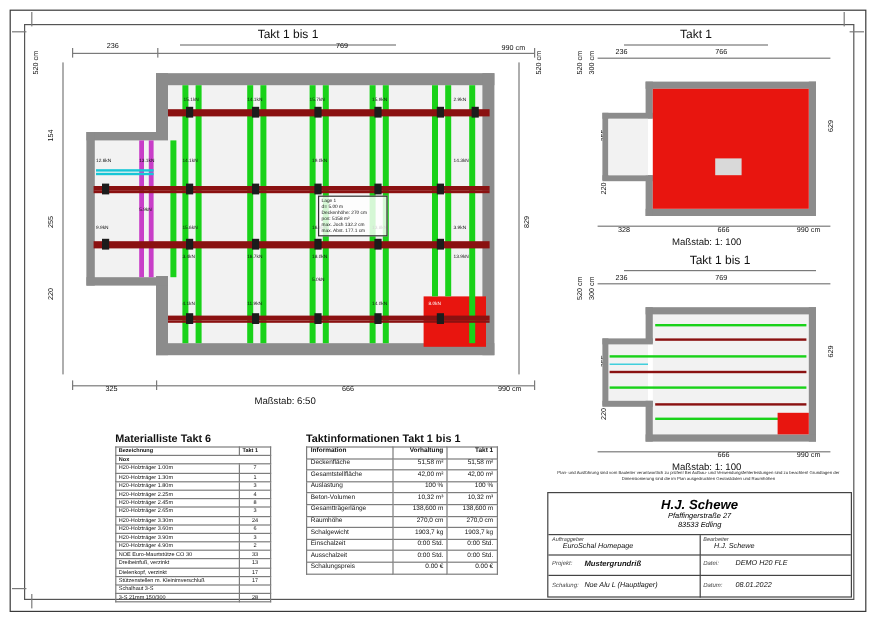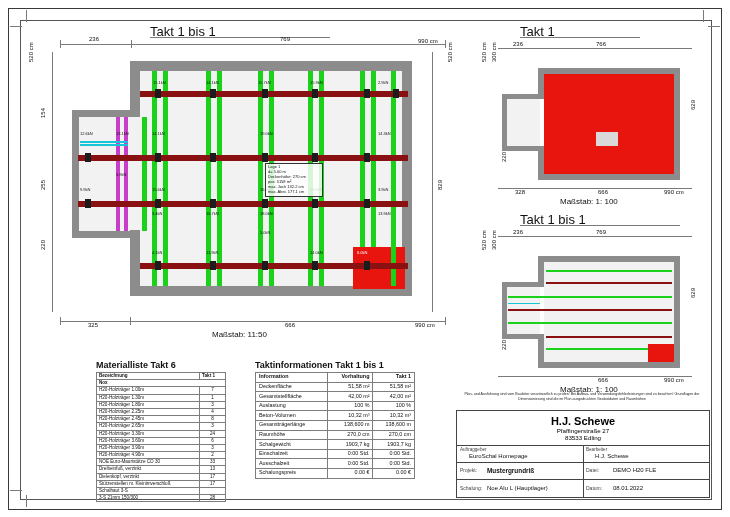--- a/index.html
+++ b/index.html
@@ -2,21 +2,21 @@
 <html><head>
 <meta charset="utf-8">
 <style>
   html,body{margin:0;padding:0;background:#ffffff;}
   body{width:730px;height:517px;font-family:"Liberation Sans",sans-serif;}
   .sheet{position:relative;width:730px;height:517px;background:#ffffff;overflow:hidden;}
   .frame{position:absolute;left:8px;top:8px;width:712px;height:500px;border:1px solid #3a3a3a;}
   .inner-frame{position:absolute;left:20px;top:20px;width:690px;height:478px;border:1px solid #555;}
   .lbl{position:absolute;font-size:6px;color:#111;white-space:nowrap;}
   .lbl-t{position:absolute;font-size:8px;color:#111;white-space:nowrap;}
-  .title-sm{position:absolute;font-size:13px;color:#111;}
+  .title-sm{position:absolute;font-size:10px;color:#111;text-align:center;}
   .hair{position:absolute;background:#7a7a7a;height:1px;}
   .hairv{position:absolute;background:#7a7a7a;width:1px;}
 
   
   .plan{position:absolute;}
   .wall{position:absolute;background:#8c8c8c;}
   .slabfill{position:absolute;background:#f2f2f2;}
   .redzone{position:absolute;background:#e8150f;}
   .beam-g{position:absolute;background:#19d219;}
   .beam-dr{position:absolute;background:#8a1111;}
@@ -32,21 +32,21 @@
   .tbl td,.tbl th{border:0.5px solid #7d7d7d;padding:0 2px;line-height:1.35;}
   .tbl th{font-weight:bold;text-align:left;}
   .r{text-align:right;}
   .c{text-align:center;}
 
   .tbl2{position:absolute;border-collapse:collapse;font-size:5.4px;color:#111;}
   .tbl2 td,.tbl2 th{border:0.5px solid #7d7d7d;padding:0.4px 3px;line-height:1.45;}
   .tbl2 th{font-weight:bold;}
 
   
-  .tb{position:absolute;left:456px;top:410px;width:252px;height:86px;border:1px solid #444;}
+  .tb{position:absolute;left:456px;top:410px;width:252px;height:86px;border:1px solid #444;font-style:italic;}
   .tb-cell{position:absolute;font-size:5.6px;color:#111;}
   .tb-name{font-size:11px;font-weight:bold;}
   .tb-sub{font-size:6.2px;}
   .disclaimer{position:absolute;font-size:3.6px;color:#222;line-height:1.45;text-align:center;width:250px;}
 </style>
 </head>
 <body>
 
 <div class="sheet">
   <div class="frame"></div>
@@ -188,21 +188,21 @@
     </div>
   </div>
 
   <div class="hair" style="left:60px;top:321px;width:385px;"></div>
   <div class="hairv" style="left:60px;top:317px;height:8px;"></div>
   <div class="hairv" style="left:130px;top:317px;height:8px;"></div>
   <div class="hairv" style="left:445px;top:317px;height:8px;"></div>
   <div class="lbl" style="left:88px;top:322px;">325</div>
   <div class="lbl" style="left:285px;top:322px;">666</div>
   <div class="lbl" style="left:415px;top:322px;">990 cm</div>
-  <div class="lbl-t" style="left:212px;top:330px;">Maßstab: 11:50</div>
+  <div class="lbl-t" style="left:212px;top:330px;">Maßstab: 6:50</div>
 
   <div class="title-sm" style="left:520px;top:24px;width:120px;">Takt 1</div>
   <div class="hair" style="left:520px;top:37px;width:120px;"></div>
 
   <div class="hair" style="left:498px;top:48px;width:194px;"></div>
   <div class="lbl" style="left:513px;top:41px;">236</div>
   <div class="lbl" style="left:596px;top:41px;">766</div>
   <div class="lbl" style="left:481px;top:62px;transform:rotate(-90deg);transform-origin:left top;">520 cm</div>
   <div class="lbl" style="left:491px;top:62px;transform:rotate(-90deg);transform-origin:left top;">300 cm</div>
   <div class="lbl" style="left:501px;top:118px;transform:rotate(-90deg);transform-origin:left top;">255</div>

